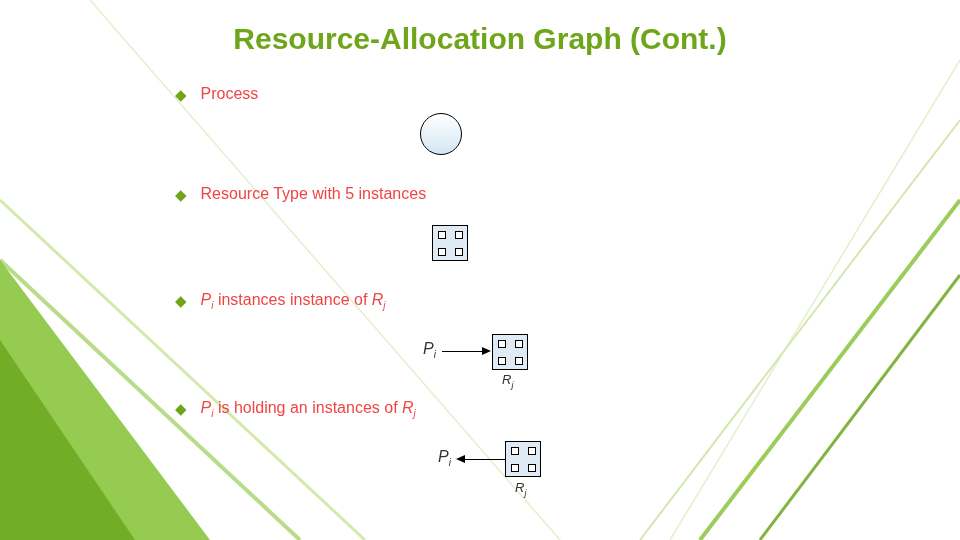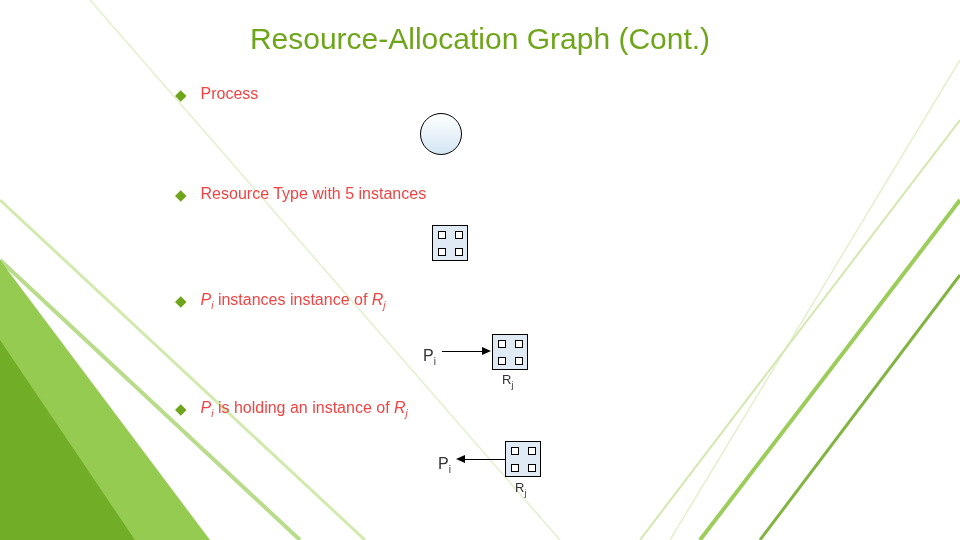--- a/index.html
+++ b/index.html
@@ -19,21 +19,21 @@
     height: 540px;
   }
   .title {
     position: absolute;
     top: 22px;
     left: 0;
     width: 960px;
     text-align: center;
     font-size: 30px;
     color: #6fa51a;
-    font-weight: 400;
+    font-weight: 700;
   }
   .content {
     position: absolute;
     left: 175px;
     top: 85px;
     width: 640px;
   }
   .bullet-row {
     display: flex;
     align-items: center;
@@ -81,30 +81,31 @@
   }
   .res-box .dot {
     width: 6px;
     height: 6px;
     border: 1px solid #000;
     background: #fff;
   }
 
   .pi-label {
     position: absolute;
+    font-style: italic;
     font-size: 16px;
-    margin-top: 7px;
   }
   .pi-label sub {
     font-size: 10px;
     vertical-align: sub;
     line-height: 0;
   }
   .rj-label {
     position: absolute;
+    font-style: italic;
     font-size: 13px;
   }
   .rj-label sub {
     font-size: 9px;
     vertical-align: sub;
     line-height: 0;
   }
 
   .arrow-line {
     position: absolute;
@@ -173,21 +174,21 @@
     <div class="bullet-row" style="margin-top:88px;">
       <span class="bullet-arrow">◆</span>
       <span class="bullet-text">
         <span class="var">P</span><sub>i</sub><span> instances instance of </span><span class="var">R</span><sub>j</sub>
       </span>
     </div>
 
     <div class="bullet-row" style="margin-top:90px;">
       <span class="bullet-arrow">◆</span>
       <span class="bullet-text">
-        <span class="var">P</span><sub>i</sub><span> is holding an instance of </span><span class="var">R</span><sub>j</sub>
+        <span class="var">P</span><sub>i</sub><span> is holding an instances of </span><span class="var">R</span><sub>j</sub>
       </span>
     </div>
   </div>
 
   <div class="sym-circle" style="left:420px; top:113px;"></div>
 
   <div class="res-box" style="left:432px; top:225px;">
     <div class="dot"></div>
     <div class="dot"></div>
     <div class="dot"></div>

